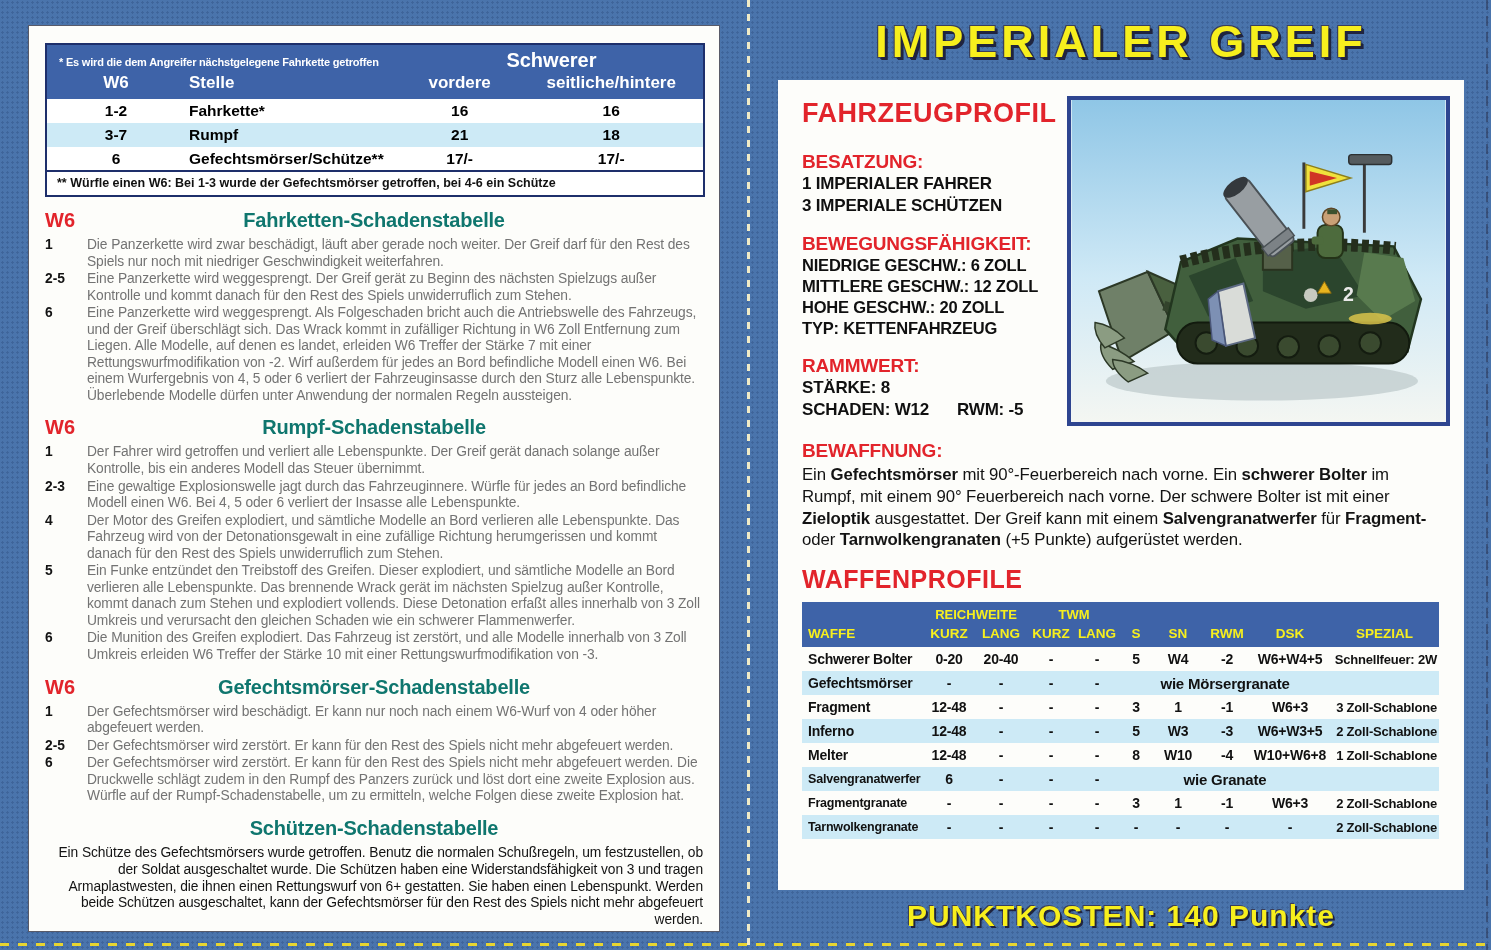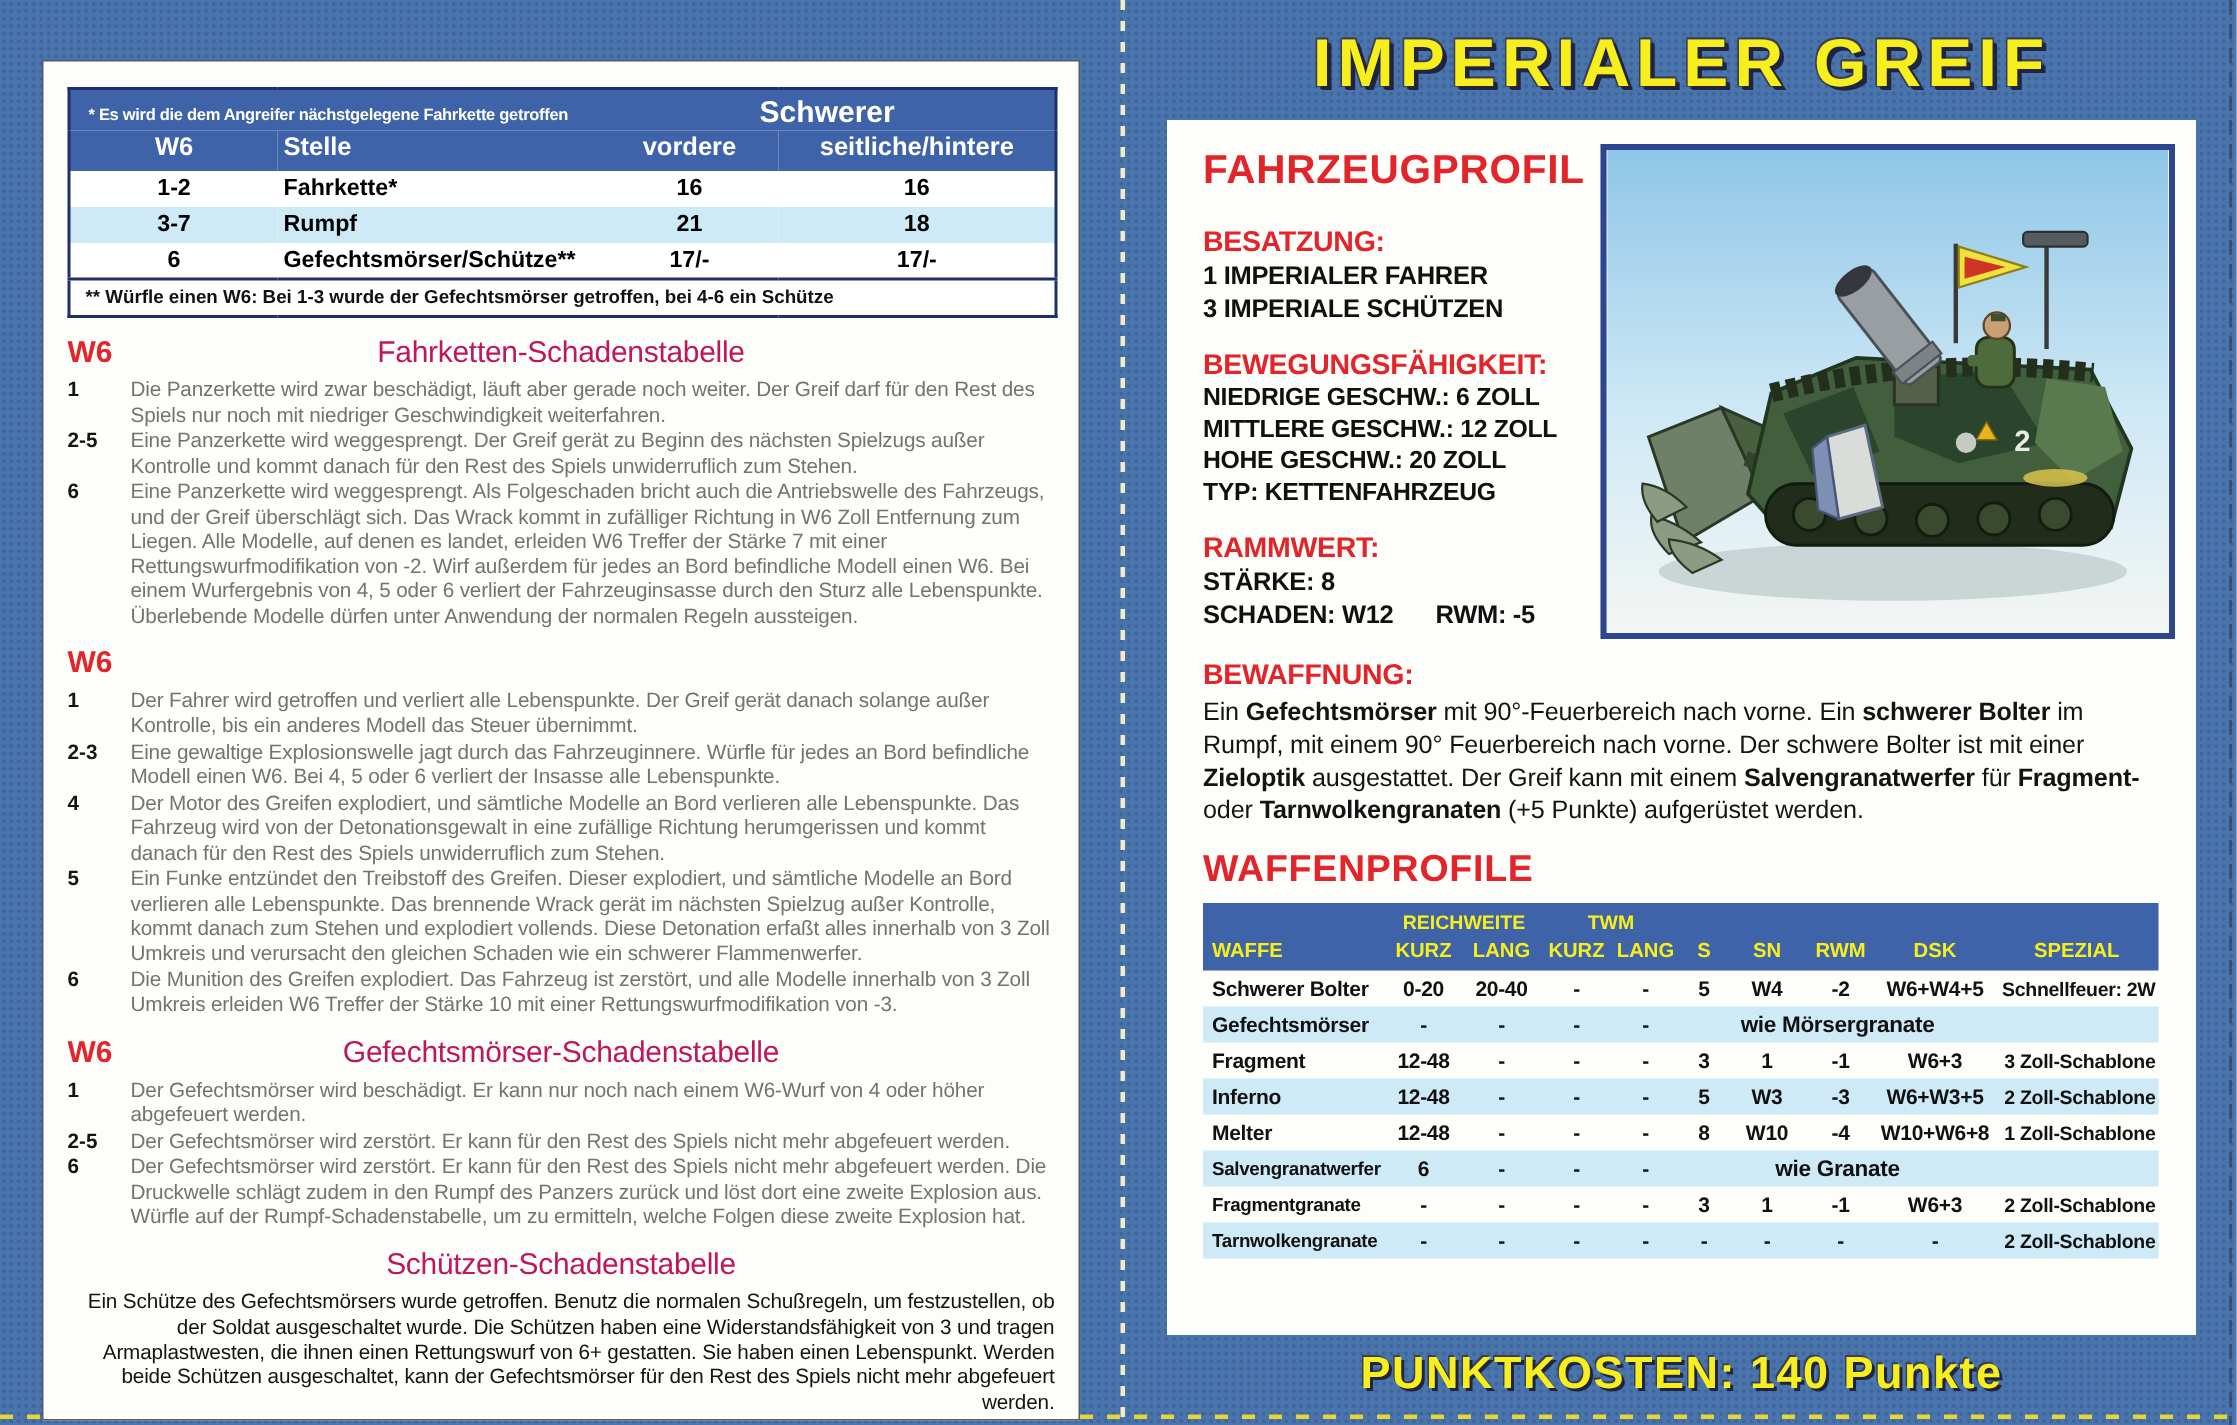--- a/index.html
+++ b/index.html
@@ -19,21 +19,21 @@
   .cutline-v{ position:absolute; top:0; bottom:0; width:3px;
     background:repeating-linear-gradient(to bottom,#f1ebc6 0 7px, rgba(0,0,0,0) 7px 14px); }
   .cutline-center{ left:747px; }
   .cutline-right{ left:1486px; width:2px;
     background:repeating-linear-gradient(to bottom,rgba(40,44,70,.45) 0 10px, rgba(0,0,0,0) 10px 16px); }
   .cutline-h{ position:absolute; left:0; right:0; height:3px; top:943px;
     background:repeating-linear-gradient(to right,#e7d531 0 9px, rgba(0,0,0,0) 9px 18px); }
 
   
   .left-panel{
-    position:absolute; left:28px; top:40px; width:692px; height:907px;
+    position:absolute; left:28px; top:25px; width:692px; height:907px;
     background:#fdfdfa; border:1px solid #585a68; padding:0 16px;
   }
   table.armor{
     width:660px; margin:17px auto 0; border-collapse:collapse;
     border:2px solid #1e2f6b; background:#fff;
   }
   table.armor th, table.armor td{ padding:0 4px; }
   .armor thead{ background:#3e63a8; color:#fff; }
   .armor .fnote{ font-size:11px; font-weight:bold; text-align:left; padding:7px 4px 0 12px; letter-spacing:-.2px; }
   .armor .grp{ font-size:20px; font-weight:bold; text-align:center; padding-top:4px; }
@@ -45,21 +45,21 @@
   .armor tbody .c1{ text-align:left; width:215px; }
   .armor tbody .c2{ text-align:center; width:120px; }
   .armor tbody .c3{ text-align:center; width:185px; }
   .armor tr.alt{ background:#cdeaf6; }
   .armor tfoot td{ font-size:12.5px; font-weight:bold; color:#111;
     border-top:2px solid #1e2f6b; padding:4px 6px 5px 10px; text-align:left; }
 
   .dmg-section{ margin-top:12px; }
   .dmg-head{ position:relative; height:26px; margin-bottom:2px; }
   .dice-label{ position:absolute; left:0; top:0; color:#e2242b; font-weight:bold; font-size:20px; }
-  .dmg-title{ text-align:center; color:#be185d; font-weight:normal; font-size:20px; letter-spacing:-.2px; }
+  .dmg-title{ text-align:center; color:#0f766e; font-weight:bold; font-size:20px; letter-spacing:-.2px; }
   .dmg-item{ display:flex; margin-bottom:1px; }
   .dmg-num{ width:42px; flex:0 0 42px; font-weight:bold; font-size:13.8px; line-height:1.2; color:#131313; }
   .dmg-txt{ font-size:13.8px; line-height:1.2; color:#737373; letter-spacing:-.1px; width:614px; }
   .dmg-par{ font-size:13.8px; line-height:1.22; color:#131313; letter-spacing:-.1px; margin-top:2px;text-align:right; }
 
   
   .main-title{
     position:absolute; left:778px; top:16px; width:686px;
     text-align:center; font-size:45px; font-weight:800; letter-spacing:4px;
     color:#f7ef1d;
@@ -170,20 +170,21 @@
       </div>
       <div class="dmg-item">
         <span class="dmg-num">6</span>
         <span class="dmg-txt">Eine Panzerkette wird weggesprengt. Als Folgeschaden bricht auch die Antriebswelle des Fahrzeugs, und der Greif überschlägt sich. Das Wrack kommt in zufälliger Richtung in W6 Zoll Entfernung zum Liegen. Alle Modelle, auf denen es landet, erleiden W6 Treffer der Stärke 7 mit einer Rettungswurfmodifikation von -2. Wirf außerdem für jedes an Bord befindliche Modell einen W6. Bei einem Wurfergebnis von 4, 5 oder 6 verliert der Fahrzeuginsasse durch den Sturz alle Lebenspunkte. Überlebende Modelle dürfen unter Anwendung der normalen Regeln aussteigen.</span>
       </div>
     </div>
 
     <div class="dmg-section">
       <div class="dmg-head">
         <span class="dice-label">W6</span>
+        <div class="dmg-title">Rumpf-Schadenstabelle</div>
       </div>
       <div class="dmg-item">
         <span class="dmg-num">1</span>
         <span class="dmg-txt">Der Fahrer wird getroffen und verliert alle Lebenspunkte. Der Greif gerät danach solange außer Kontrolle, bis ein anderes Modell das Steuer übernimmt.</span>
       </div>
       <div class="dmg-item">
         <span class="dmg-num">2-3</span>
         <span class="dmg-txt">Eine gewaltige Explosionswelle jagt durch das Fahrzeuginnere. Würfle für jedes an Bord befindliche Modell einen W6. Bei 4, 5 oder 6 verliert der Insasse alle Lebenspunkte.</span>
       </div>
       <div class="dmg-item">

